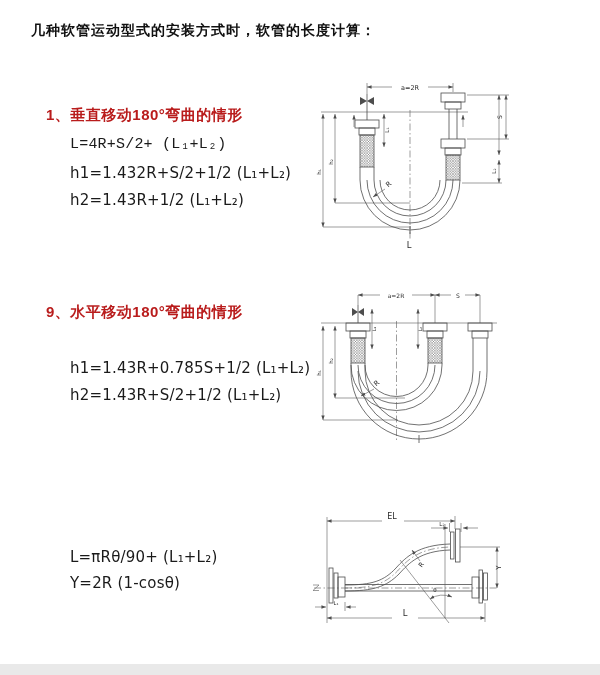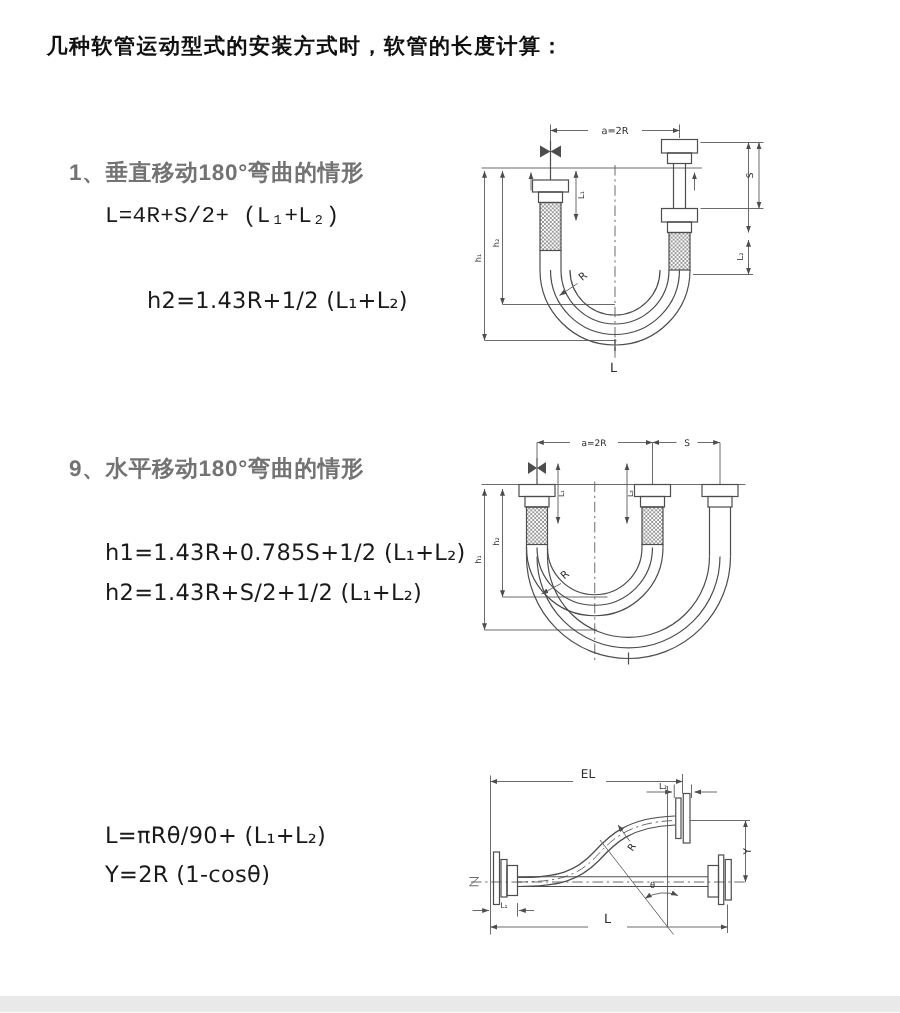--- a/index.html
+++ b/index.html
@@ -1,41 +1,42 @@
 <!DOCTYPE html>
 <html><head>
 <meta charset="utf-8">
 <style>
   html,body{margin:0;padding:0;}
   body{width:600px;height:675px;background:#ffffff;position:relative;overflow:hidden;
        font-family:"Liberation Sans","DejaVu Sans",sans-serif;color:#1c1c1c;}
   #canvas{position:absolute;inset:0;width:600px;height:660px;background:#fff;}
   .abs{position:absolute;}
   .title{font-size:14px;font-weight:bold;letter-spacing:1px;color:#111;}
-  .heading{font-size:15px;font-weight:bold;letter-spacing:0.5px;color:#737373;}
+  .heading{font-size:15px;font-weight:bold;letter-spacing:0.5px;color:#b91c1c;}
   .formula{font-size:15px;font-family:"DejaVu Sans","Liberation Sans",sans-serif;
            color:#1a1a1a;letter-spacing:0.2px;}
   svg{position:absolute;overflow:visible;}
   svg .ln{stroke:#4d4d4d;stroke-width:0.8;fill:none;}
   svg .thin{stroke:#5a5a5a;stroke-width:0.6;fill:none;}
   svg .dd{stroke:#5a5a5a;stroke-width:0.6;fill:none;stroke-dasharray:7 2.5 1.5 2.5;}
   svg text{fill:#2b2b2b;font-family:"DejaVu Sans",sans-serif;stroke:none;}
   svg .fillc{fill:#4d4d4d;stroke:none;}
   .footer-strip{left:0;top:664px;width:600px;height:11px;background:#e9e9e9;}
 </style>
 </head>
 <body>
 
 <div id="canvas">
 
   <div class="abs title" style="left:31px;top:22px;">几种软管运动型式的安装方式时，软管的长度计算：</div>
 
   <div class="abs heading" style="left:46px;top:106px;">1、垂直移动180°弯曲的情形</div>
   <div class="abs formula" style="left:70px;top:136px;font-family:Liberation Mono, monospace;">L=4R+S/2+ (L₁+L₂)</div>
-  <div class="abs formula" style="left:70px;top:191px;margin-left:28px;">h2=1.43R+1/2 (L₁+L₂)</div>
+  <div class="abs formula" style="left:70px;top:164px;">h1=1.432R+S/2+1/2 (L₁+L₂)</div>
+  <div class="abs formula" style="left:70px;top:191px;">h2=1.43R+1/2 (L₁+L₂)</div>
 
   <div class="abs heading" style="left:46px;top:303px;">9、水平移动180°弯曲的情形</div>
   <div class="abs formula" style="left:70px;top:359px;">h1=1.43R+0.785S+1/2 (L₁+L₂)</div>
   <div class="abs formula" style="left:70px;top:386px;">h2=1.43R+S/2+1/2 (L₁+L₂)</div>
 
   <div class="abs formula" style="left:70px;top:548px;">L=πRθ/90+ (L₁+L₂)</div>
   <div class="abs formula" style="left:70px;top:574px;">Y=2R (1-cosθ)</div>
 
   <svg style="left:310px;top:70px;" width="290" height="190" viewBox="0 0 290 190">
     <defs>

